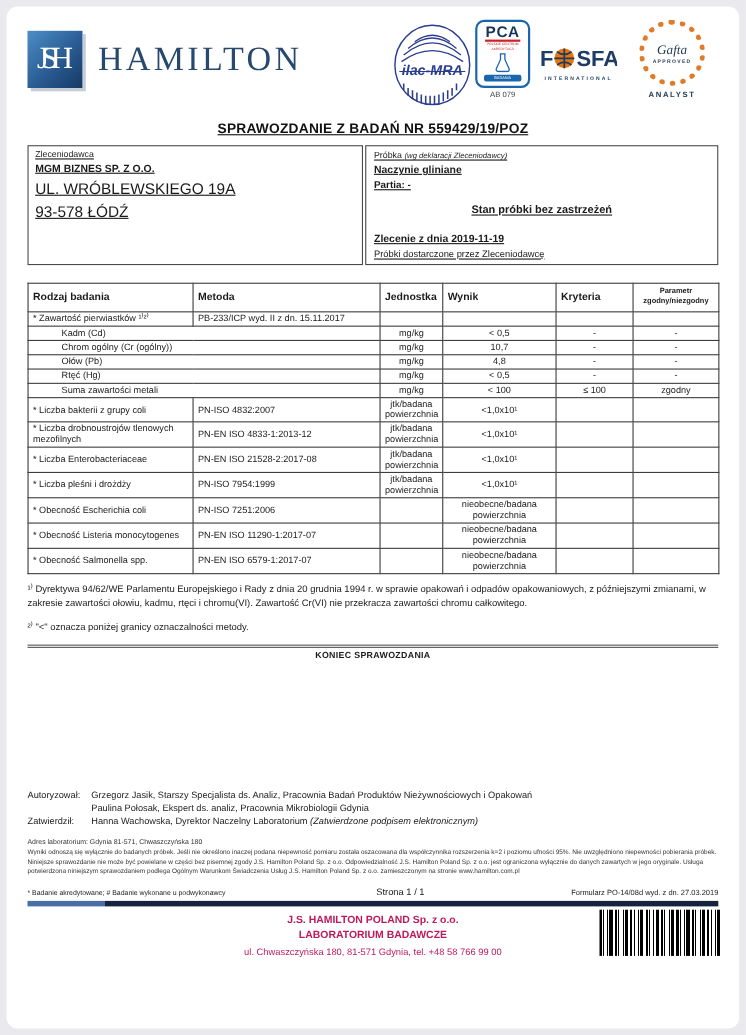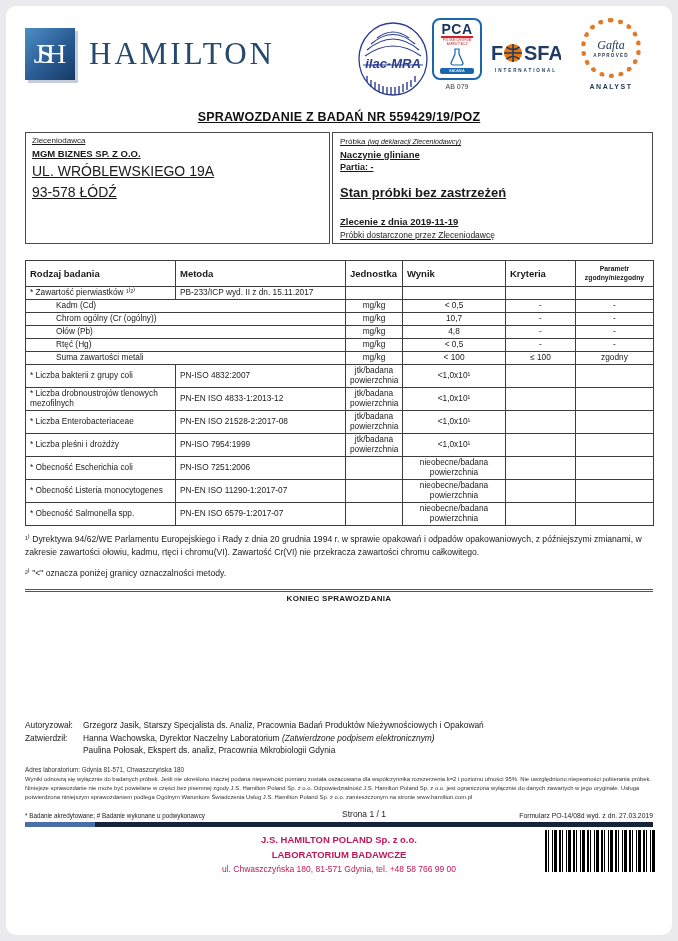--- a/index.html
+++ b/index.html
@@ -47,21 +47,21 @@
   .client-addr { font-size:14px; }
   .dates-table { width:100%; border-collapse:collapse; }
   .dates-table td { border-top:1px solid #4a4a4a; font-size:8.5px; padding:1.5px 6px; }
   .dates-table td.d-label { width:140px; border-right:1px solid #4a4a4a; }
   .dates-table td.d-value { font-weight:bold; font-size:9px; }
   .sample-box { width:321px; padding:2px 7px; font-size:8.5px; line-height:1.45; }
   .sample-label { font-size:8px; }
   .sample-note { font-style:italic; font-size:7px; }
   .sample-name { font-weight:bold; font-size:9.5px; }
   .sample-batch { font-weight:bold; font-size:9px; }
-  .sample-cond { font-weight:bold; font-size:13px; margin-top:10px;}
+  .sample-cond { font-weight:bold; font-size:10px; margin-top:10px;text-align:center;}
   .sample-order { font-weight:bold; font-size:9.5px; margin-top:12px;}
   .sample-delivery { font-size:8.5px; }
   
   .results-wrap { margin-top:16px; }
   table.results { width:100%; border-collapse:collapse; table-layout:fixed; }
   table.results col.w1{width:150px} table.results col.w2{width:170px} table.results col.w3{width:57px}
   table.results col.w4{width:103px} table.results col.w5{width:70px} table.results col.w6{width:78px}
   table.results th, table.results td { border:1px solid #3d3d3d; padding:1px 4px; overflow:hidden; }
   table.results th { font-size:9.5px; text-align:left; height:26px; vertical-align:middle; }
   table.results th.center { }
@@ -329,26 +329,26 @@
   <div class="end-label">KONIEC SPRAWOZDANIA</div>
 
   <div class="big-spacer"></div>
 
   <div class="auth">
     <div class="auth-row">
       <span class="auth-label">Autoryzował:</span>
       <span>Grzegorz Jasik, Starszy Specjalista ds. Analiz, Pracownia Badań Produktów Nieżywnościowych i Opakowań</span>
     </div>
     <div class="auth-row">
+      <span class="auth-label"></span>
+      <span>Paulina Połosak, Ekspert ds. analiz, Pracownia Mikrobiologii Gdynia</span>
+    </div>
+    <div class="auth-row">
       <span class="auth-label">Zatwierdził:</span>
       <span><span>Hanna Wachowska, Dyrektor Naczelny Laboratorium </span><span class="auth-note">(Zatwierdzone podpisem elektronicznym)</span></span>
-    </div>
-    <div class="auth-row">
-      <span class="auth-label"></span>
-      <span>Paulina Połosak, Ekspert ds. analiz, Pracownia Mikrobiologii Gdynia</span>
     </div>
   </div>
 
   <div class="legal">
     <div class="legal-addr">Adres laboratorium: Gdynia 81-571, Chwaszczyńska 180</div>
     <div class="legal-text">Wyniki odnoszą się wyłącznie do badanych próbek. Jeśli nie określono inaczej podana niepewność pomiaru została oszacowana dla współczynnika rozszerzenia k=2 i poziomu ufności 95%. Nie uwzględniono niepewności pobierania próbek. Niniejsze sprawozdanie nie może być powielane w części bez pisemnej zgody J.S. Hamilton Poland Sp. z o.o. Odpowiedzialność J.S. Hamilton Poland Sp. z o.o. jest ograniczona wyłącznie do danych zawartych w jego oryginale. Usługa potwierdzona niniejszym sprawozdaniem podlega Ogólnym Warunkom Świadczenia Usług J.S. Hamilton Poland Sp. z o.o. zamieszczonym na stronie www.hamilton.com.pl</div>
   </div>
 
   <div class="pagefoot">
     <div class="pf-left">* Badanie akredytowane; # Badanie wykonane u podwykonawcy</div>

